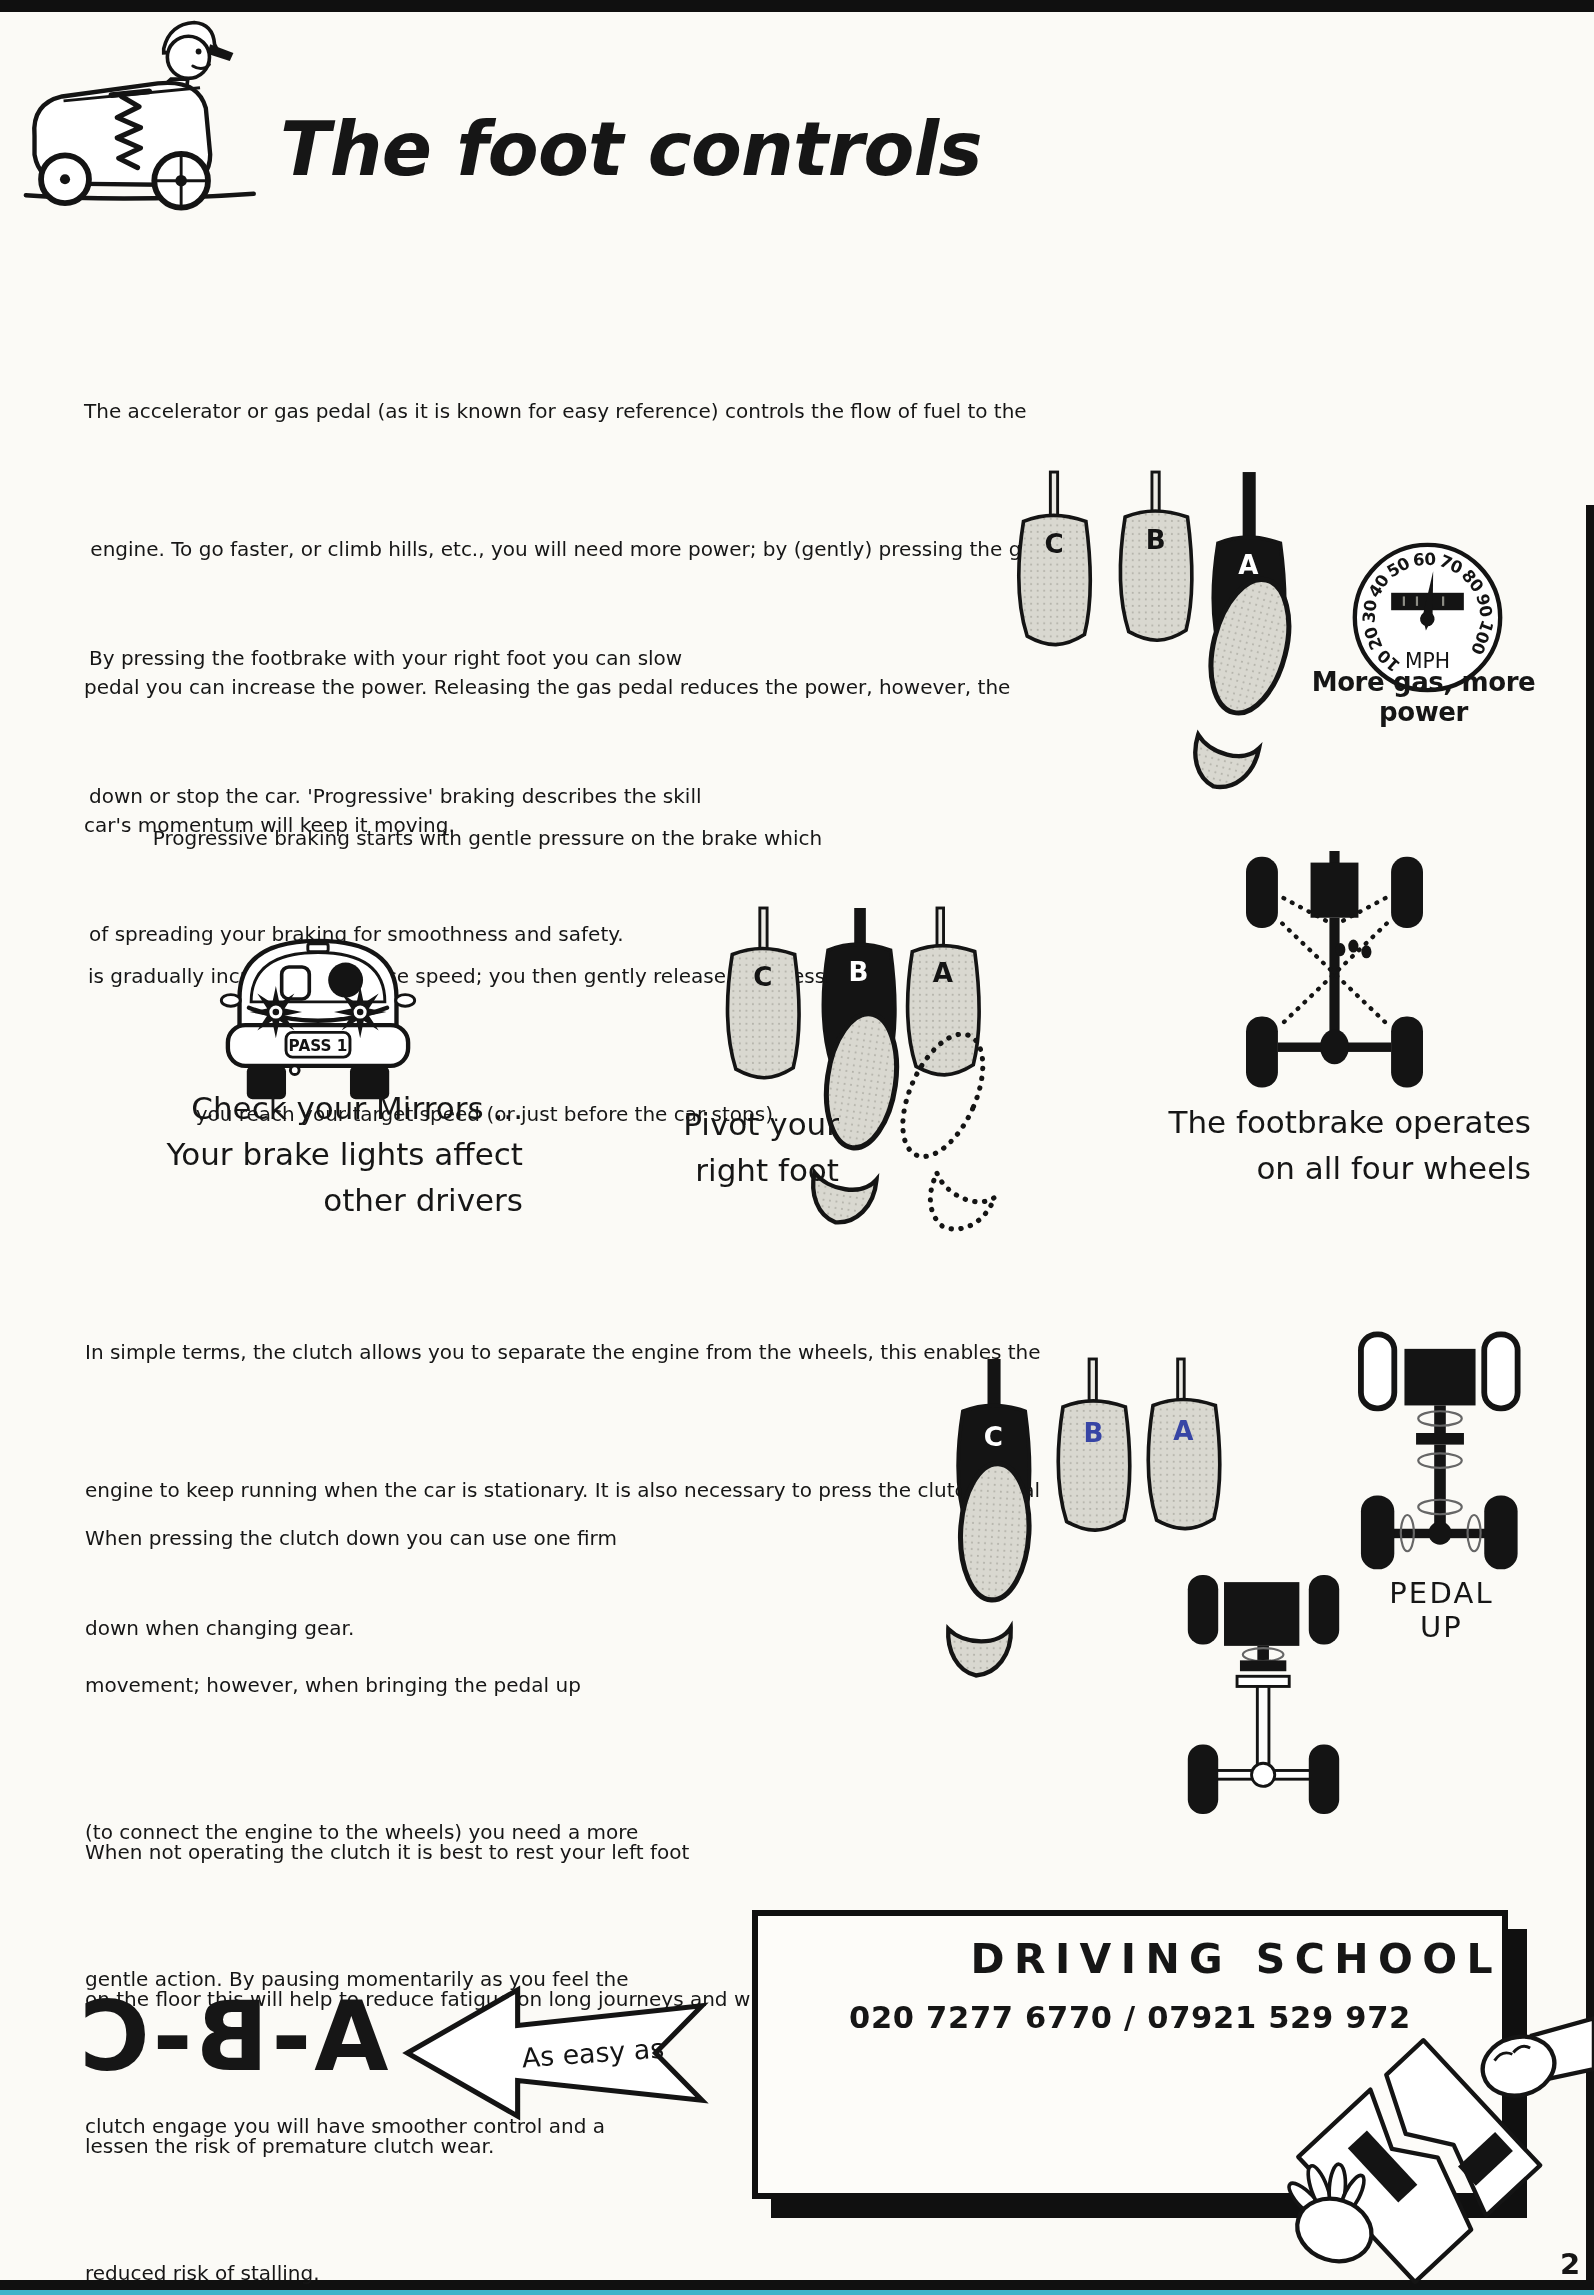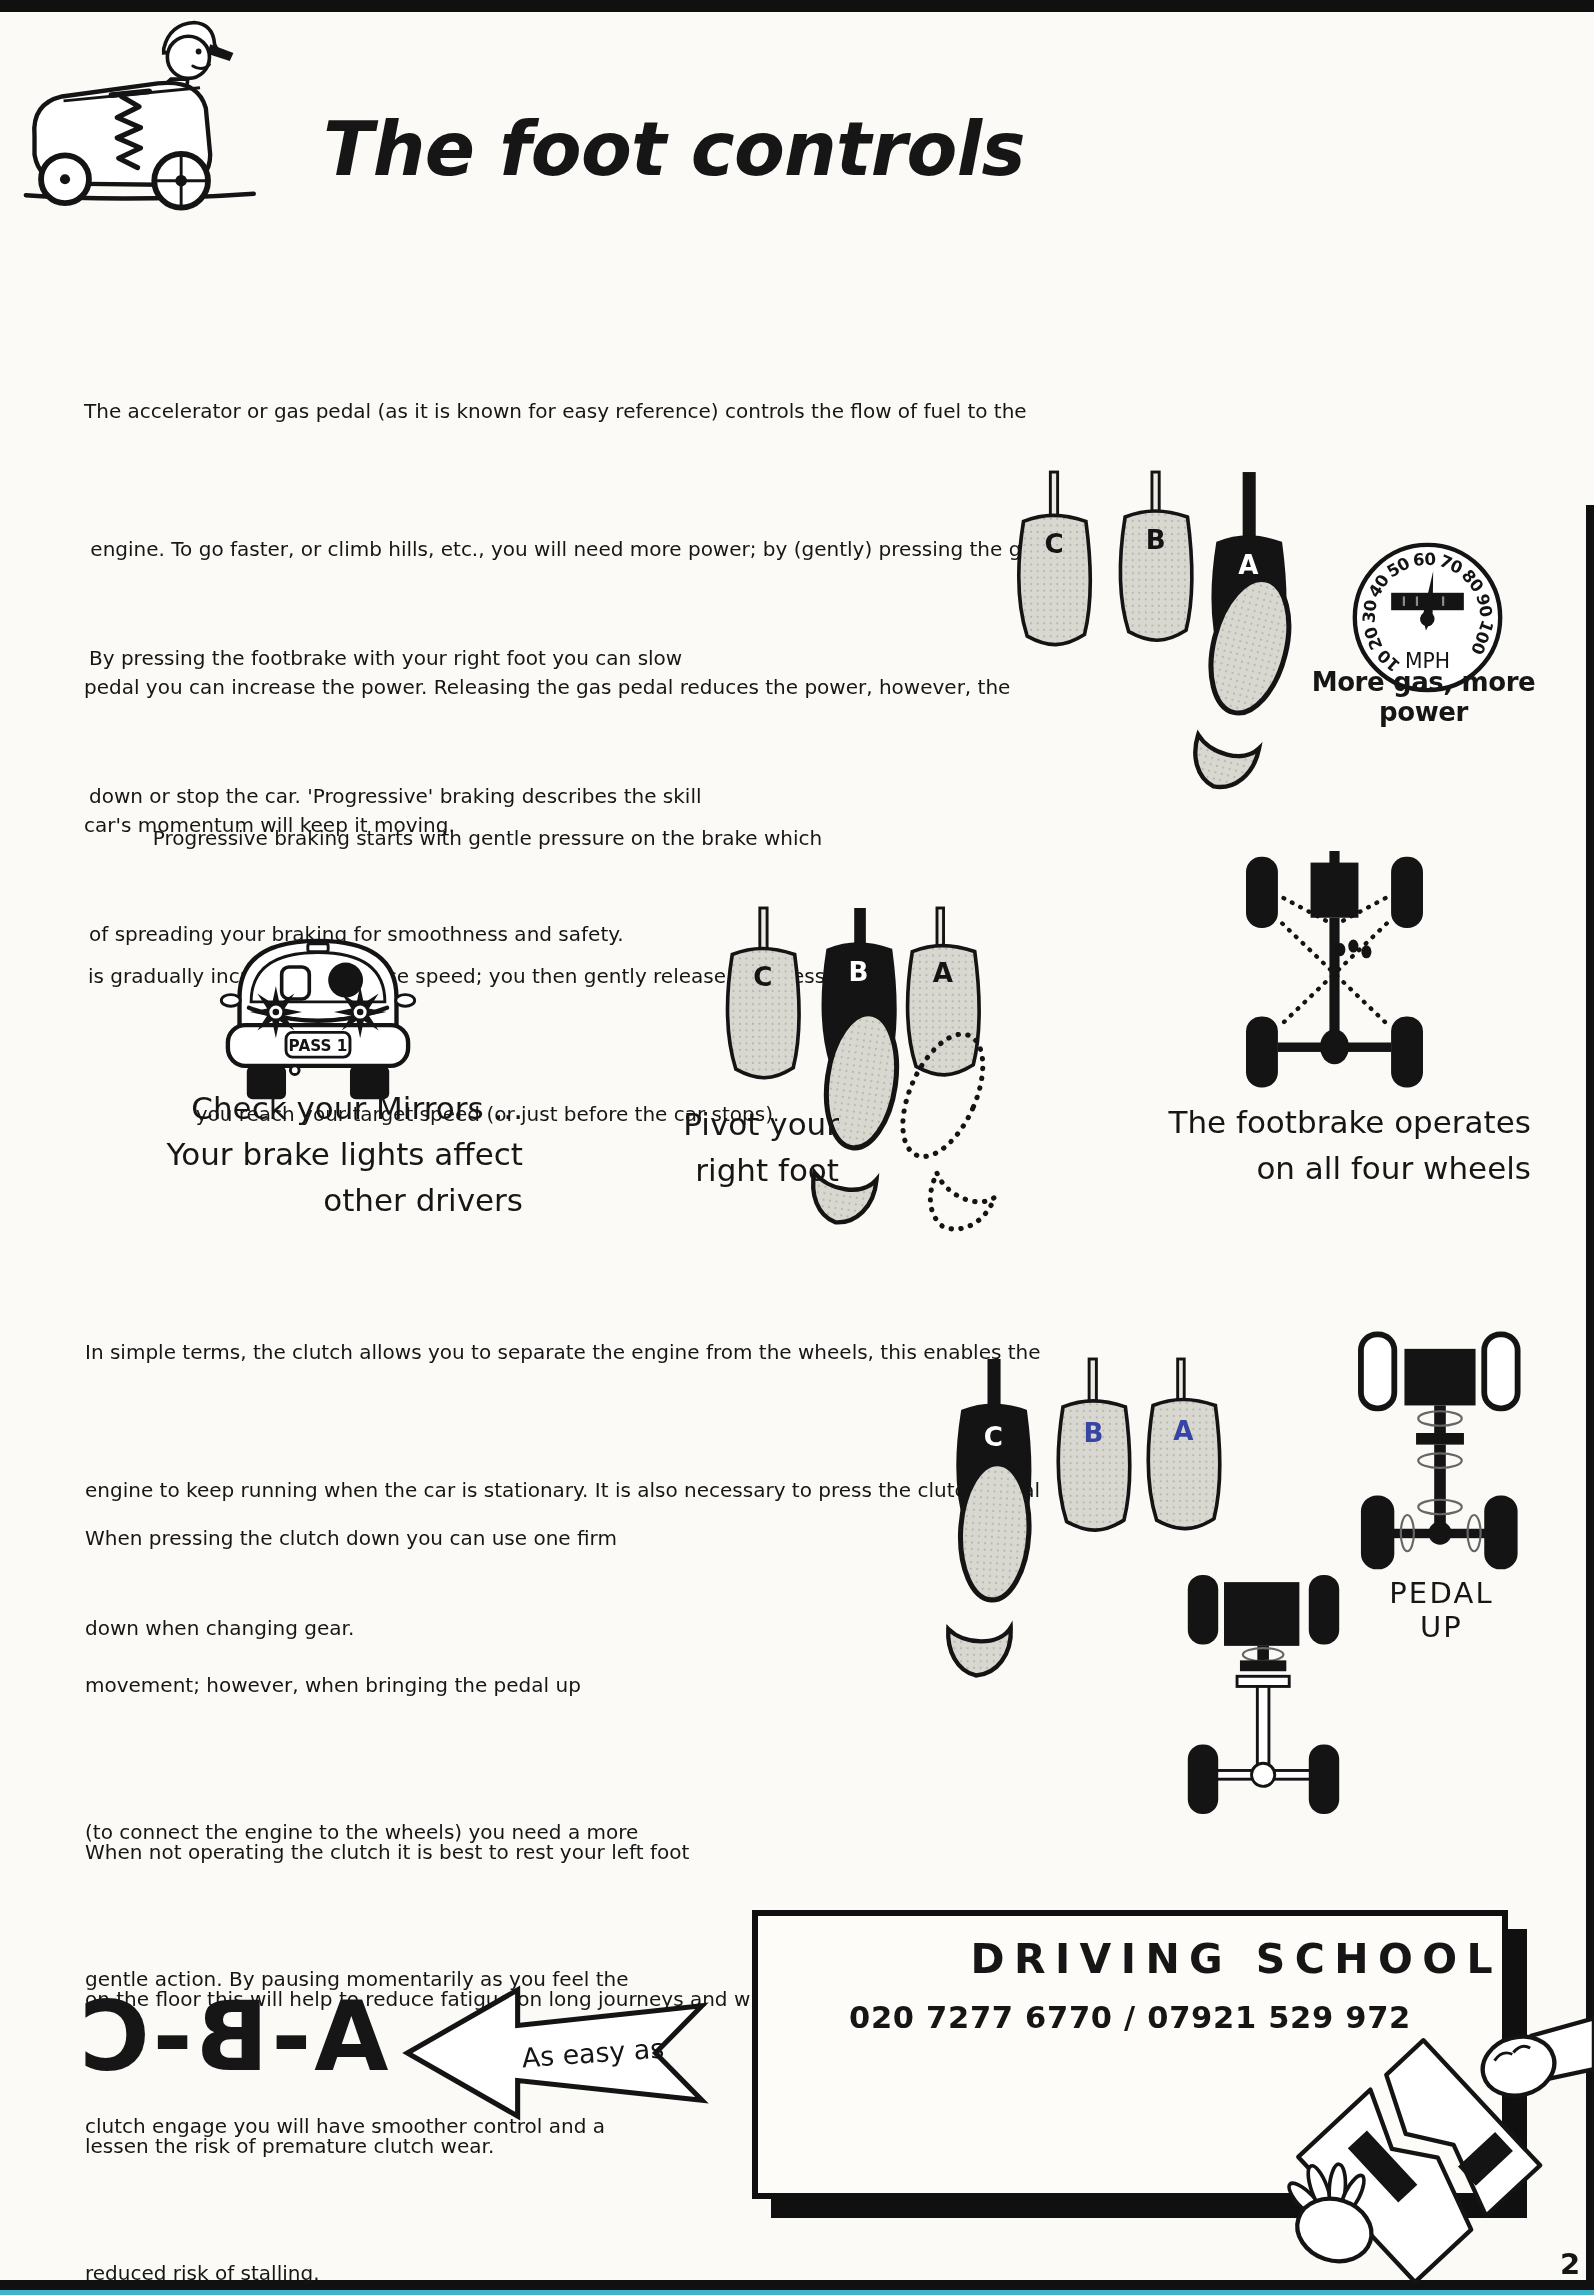--- a/index.html
+++ b/index.html
@@ -46,21 +46,21 @@
     <path d="M60,122 L248,104" fill="none" stroke="#141414" stroke-width="4"></path>
     <path d="M126,114 L178,109" fill="none" stroke="#141414" stroke-width="8" stroke-linecap="round"></path>
     <polyline points="140,116 164,130 134,145 166,159 134,173 166,187 136,201 162,214" fill="none" stroke="#141414" stroke-width="7" stroke-linejoin="round" stroke-linecap="round"></polyline>
     <circle cx="62" cy="230" r="33" fill="#fff" stroke="#141414" stroke-width="8"></circle>
     <circle cx="62" cy="230" r="7" fill="#141414"></circle>
     <circle cx="222" cy="232" r="37" fill="#fff" stroke="#141414" stroke-width="8"></circle>
     <circle cx="222" cy="232" r="8" fill="#141414"></circle>
     <path d="M222,195 L222,269 M185,232 L259,232" stroke="#141414" stroke-width="4"></path>
   </svg>
 
-  <div class="title" style="left:280px;top:106px;margin-left:43px;">The foot controls</div>
+  <div class="title" style="left:280px;top:106px;">The foot controls</div>
 
   <div class="para" style="left:60px;top:296px;">
     <div>The accelerator or gas pedal (as it is known for easy reference) controls the flow of fuel to the</div>
     <div> engine. To go faster, or climb hills, etc., you will need more power; by (gently) pressing the gas</div>
     <div>pedal you can increase the power. Releasing the gas pedal reduces the power, however, the</div>
     <div>car's momentum will keep it moving.</div>
   </div>
 
   <div class="para" style="left:65px;top:543px;">
     <div>By pressing the footbrake with your right foot you can slow</div>

